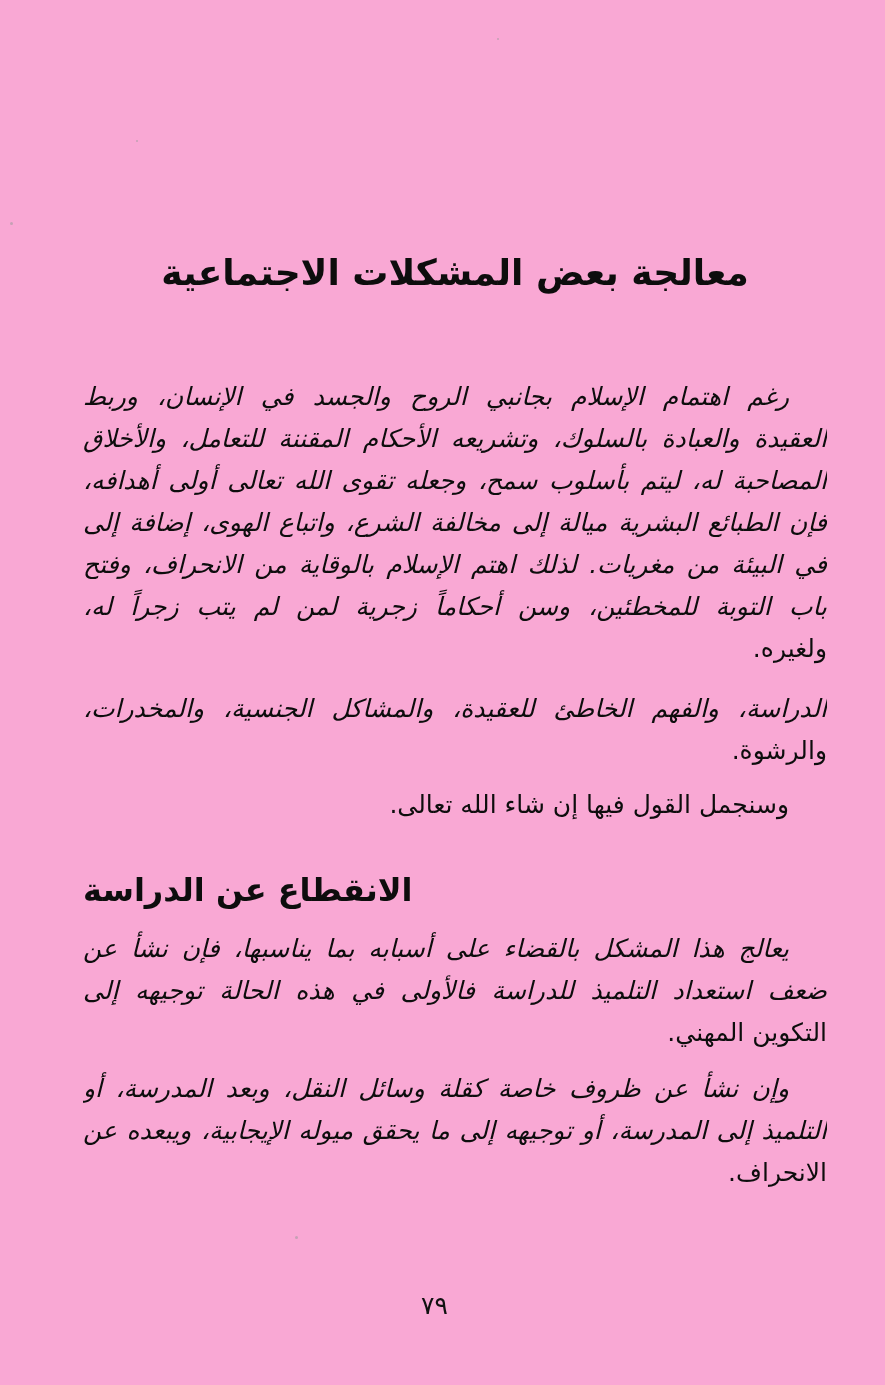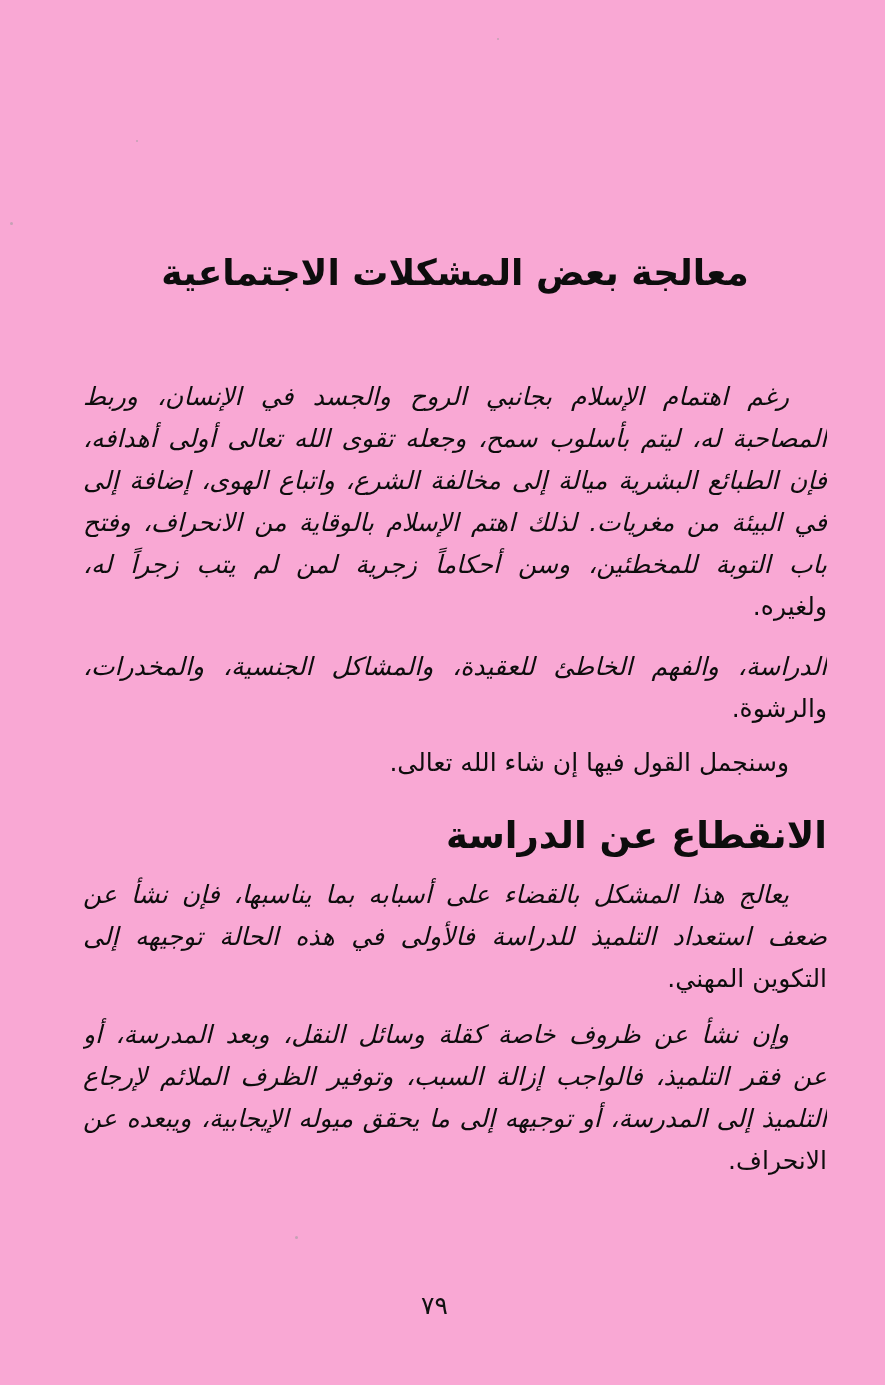--- a/index.html
+++ b/index.html
@@ -28,26 +28,26 @@
   .title {
     margin: 0 0 70px 0;
     height: 66px;
     line-height: 66px;
     font-size: 36px;
     font-weight: bold;
     text-align: center;
     letter-spacing: 0.5px;
   }
   .heading {
-    margin: 30px 0 16px 0;
+    margin: 42px 0 16px 0;
     height: 44px;
     line-height: 44px;
-    font-size: 37px;
+    font-size: 32px;
     font-weight: bold;
-    text-align: right;
+    text-align: left;
   }
   .para { margin: 0; }
   .para + .para { margin-top: 18px; }
   .para.tight { margin-top: 12px; }
   .para.after-heading { margin-top: 0; }
   .para.mt14 { margin-top: 14px; }
   .line {
     font-size: 25px;
     line-height: 42px;
     max-height: 42px;
@@ -92,20 +92,21 @@
   <span class="speck s2"></span>
   <span class="speck s3"></span>
   <span class="speck s4"></span>
 
   <div class="content">
 
     <h1 class="title">معالجة بعض المشكلات الاجتماعية</h1>
 
     <div class="para">
       <div class="line jline indent">رغم اهتمام الإسلام بجانبي الروح والجسد في الإنسان، وربط</div>
+      <div class="line jline">العقيدة والعبادة بالسلوك، وتشريعه الأحكام المقننة للتعامل، والأخلاق</div>
       <div class="line jline">المصاحبة له، ليتم بأسلوب سمح، وجعله تقوى الله تعالى أولى أهدافه،</div>
       <div class="line jline">فإن الطبائع البشرية ميالة إلى مخالفة الشرع، واتباع الهوى، إضافة إلى ما</div>
       <div class="line jline">في البيئة من مغريات. لذلك اهتم الإسلام بالوقاية من الانحراف، وفتح</div>
       <div class="line jline">باب التوبة للمخطئين، وسن أحكاماً زجرية لمن لم يتب زجراً له،</div>
       <div class="line">ولغيره.</div>
     </div>
 
     <div class="para">
       <div class="line jline">الدراسة، والفهم الخاطئ للعقيدة، والمشاكل الجنسية، والمخدرات،</div>
       <div class="line">والرشوة.</div>
@@ -118,21 +119,20 @@
     <h2 class="heading">الانقطاع عن الدراسة</h2>
 
     <div class="para after-heading">
       <div class="line jline indent">يعالج هذا المشكل بالقضاء على أسبابه بما يناسبها، فإن نشأ عن</div>
       <div class="line jline">ضعف استعداد التلميذ للدراسة فالأولى في هذه الحالة توجيهه إلى</div>
       <div class="line">التكوين المهني.</div>
     </div>
 
     <div class="para mt14">
       <div class="line jline indent">وإن نشأ عن ظروف خاصة كقلة وسائل النقل، وبعد المدرسة، أو</div>
-      <div class="line jline">عن فقر التلميذ، فالواجب إزالة السبب، وتوفير الظرف الملائم لإرجاع</div>
       <div class="line jline">التلميذ إلى المدرسة، أو توجيهه إلى ما يحقق ميوله الإيجابية، ويبعده عن</div>
       <div class="line">الانحراف.</div>
     </div>
 
   </div>
 
   <div class="pagenum">٧٩</div>
 
 </div>
 

